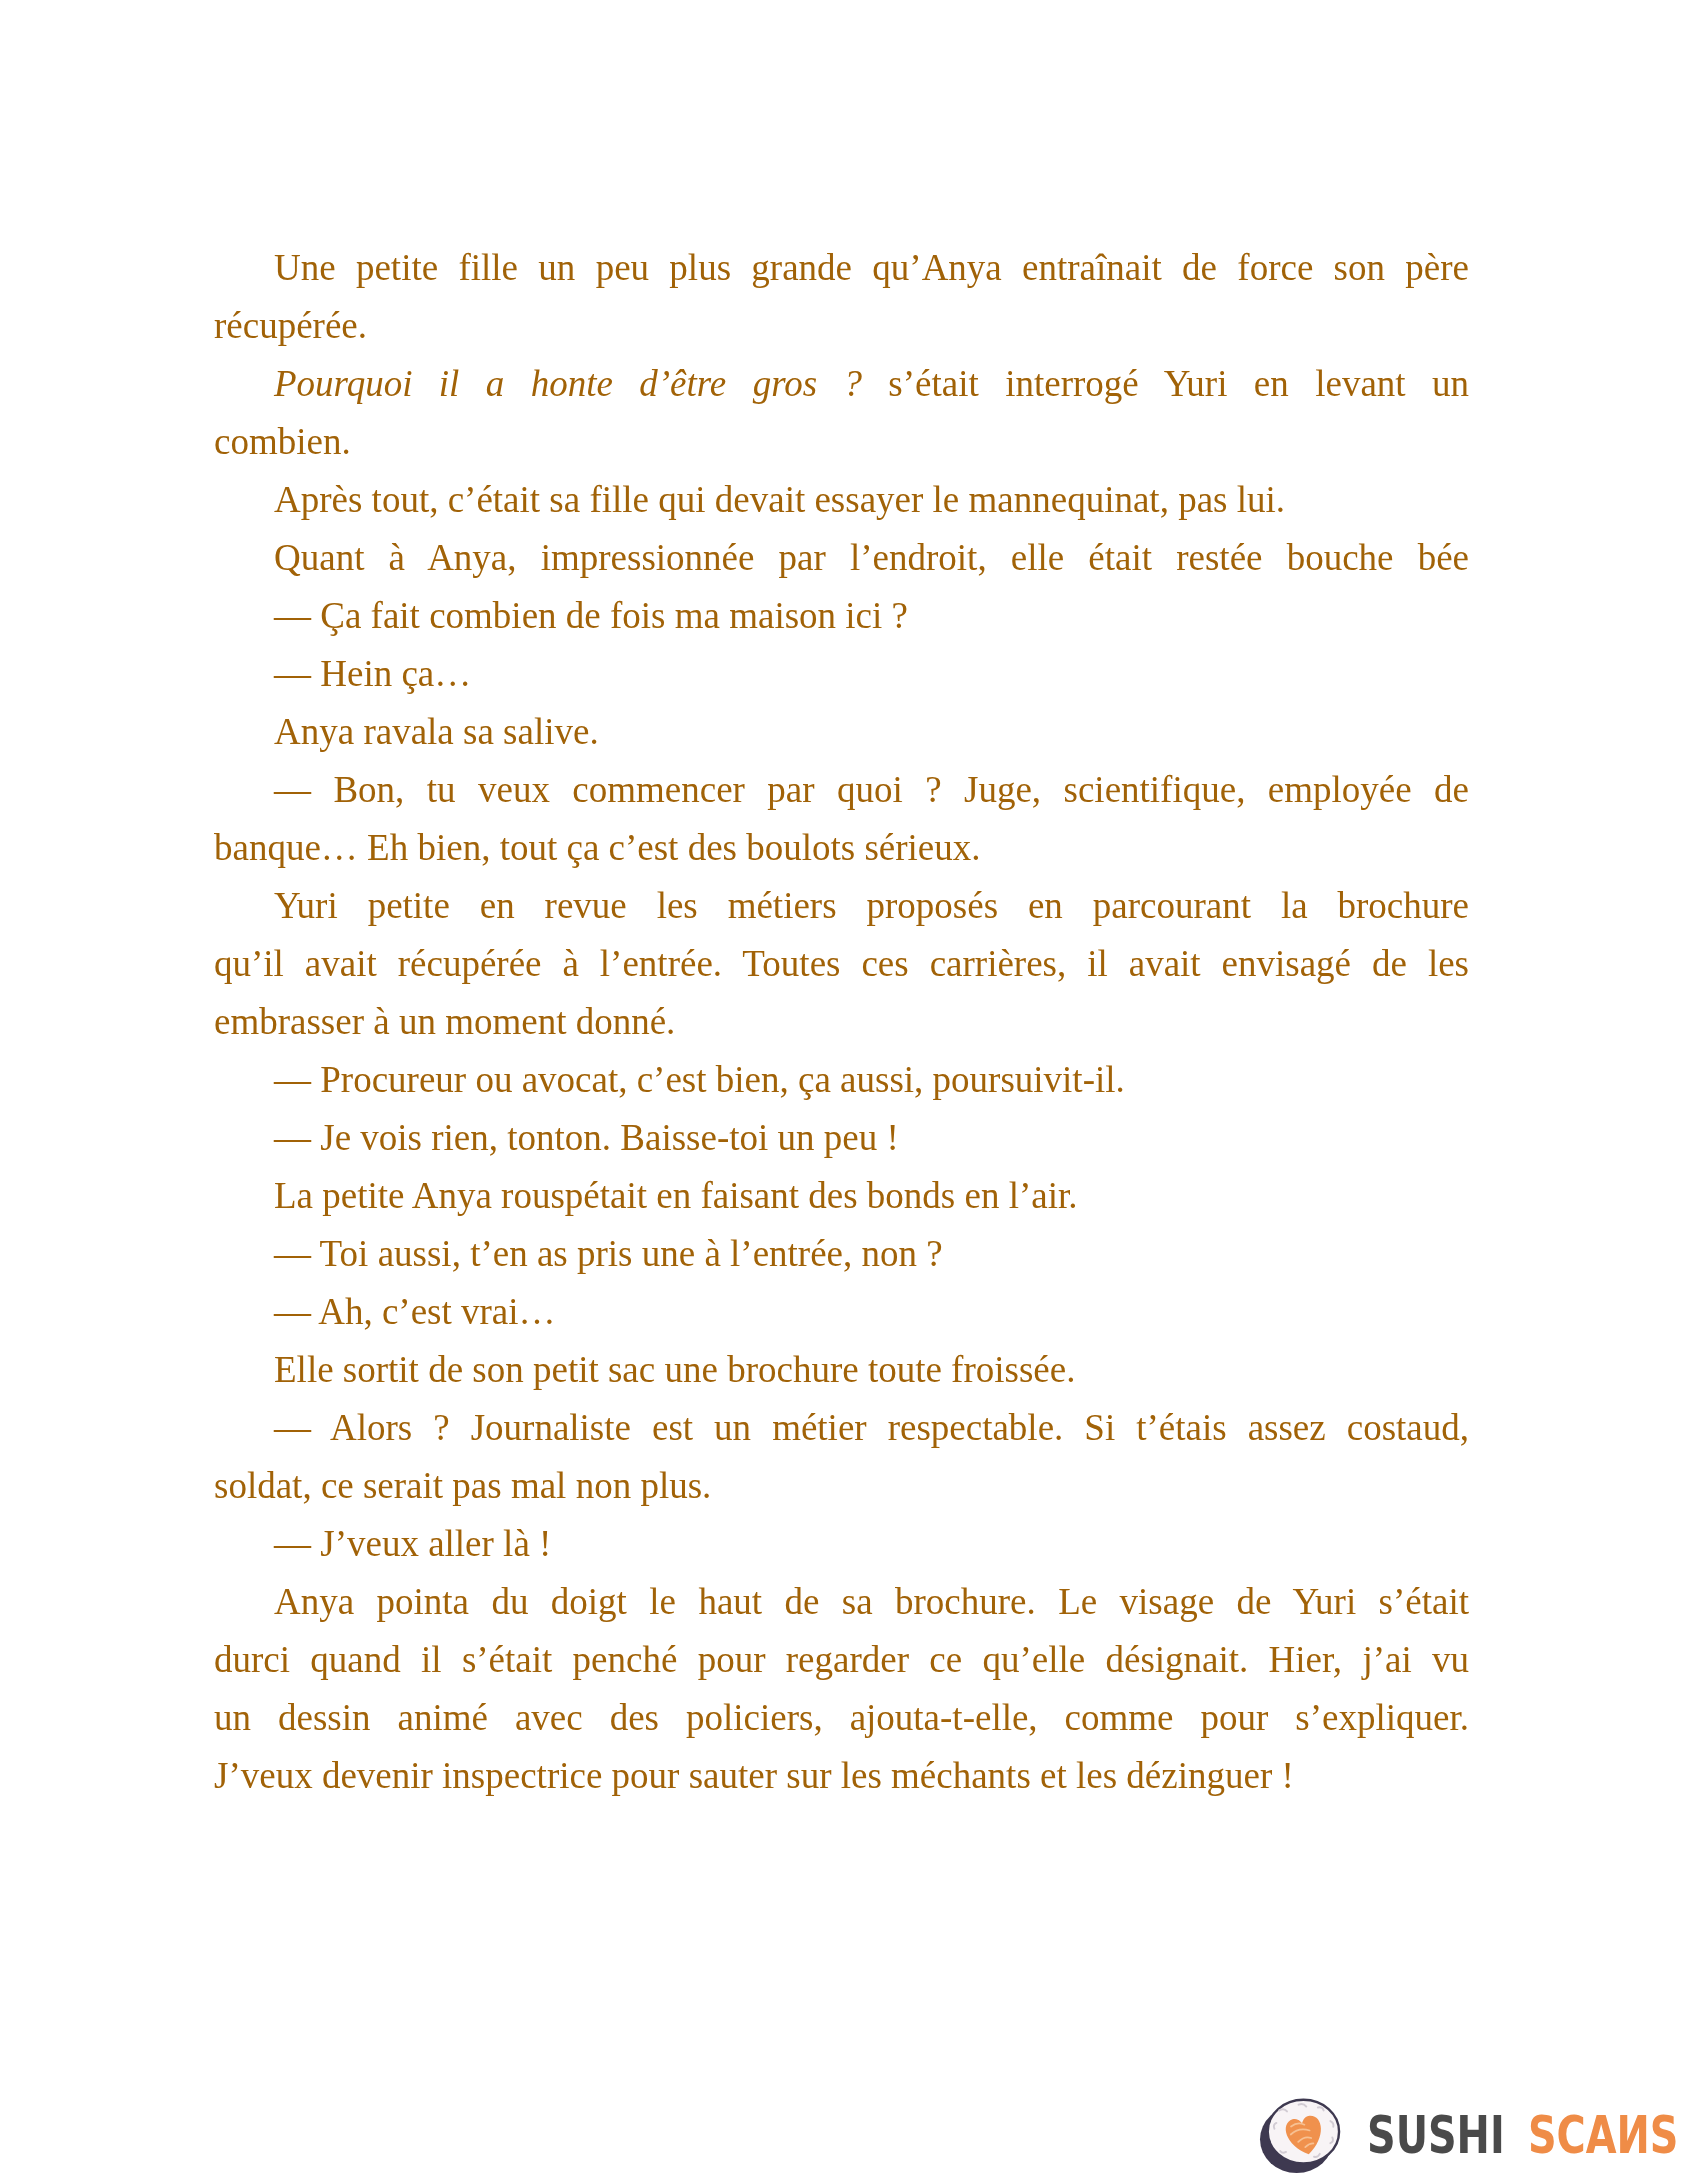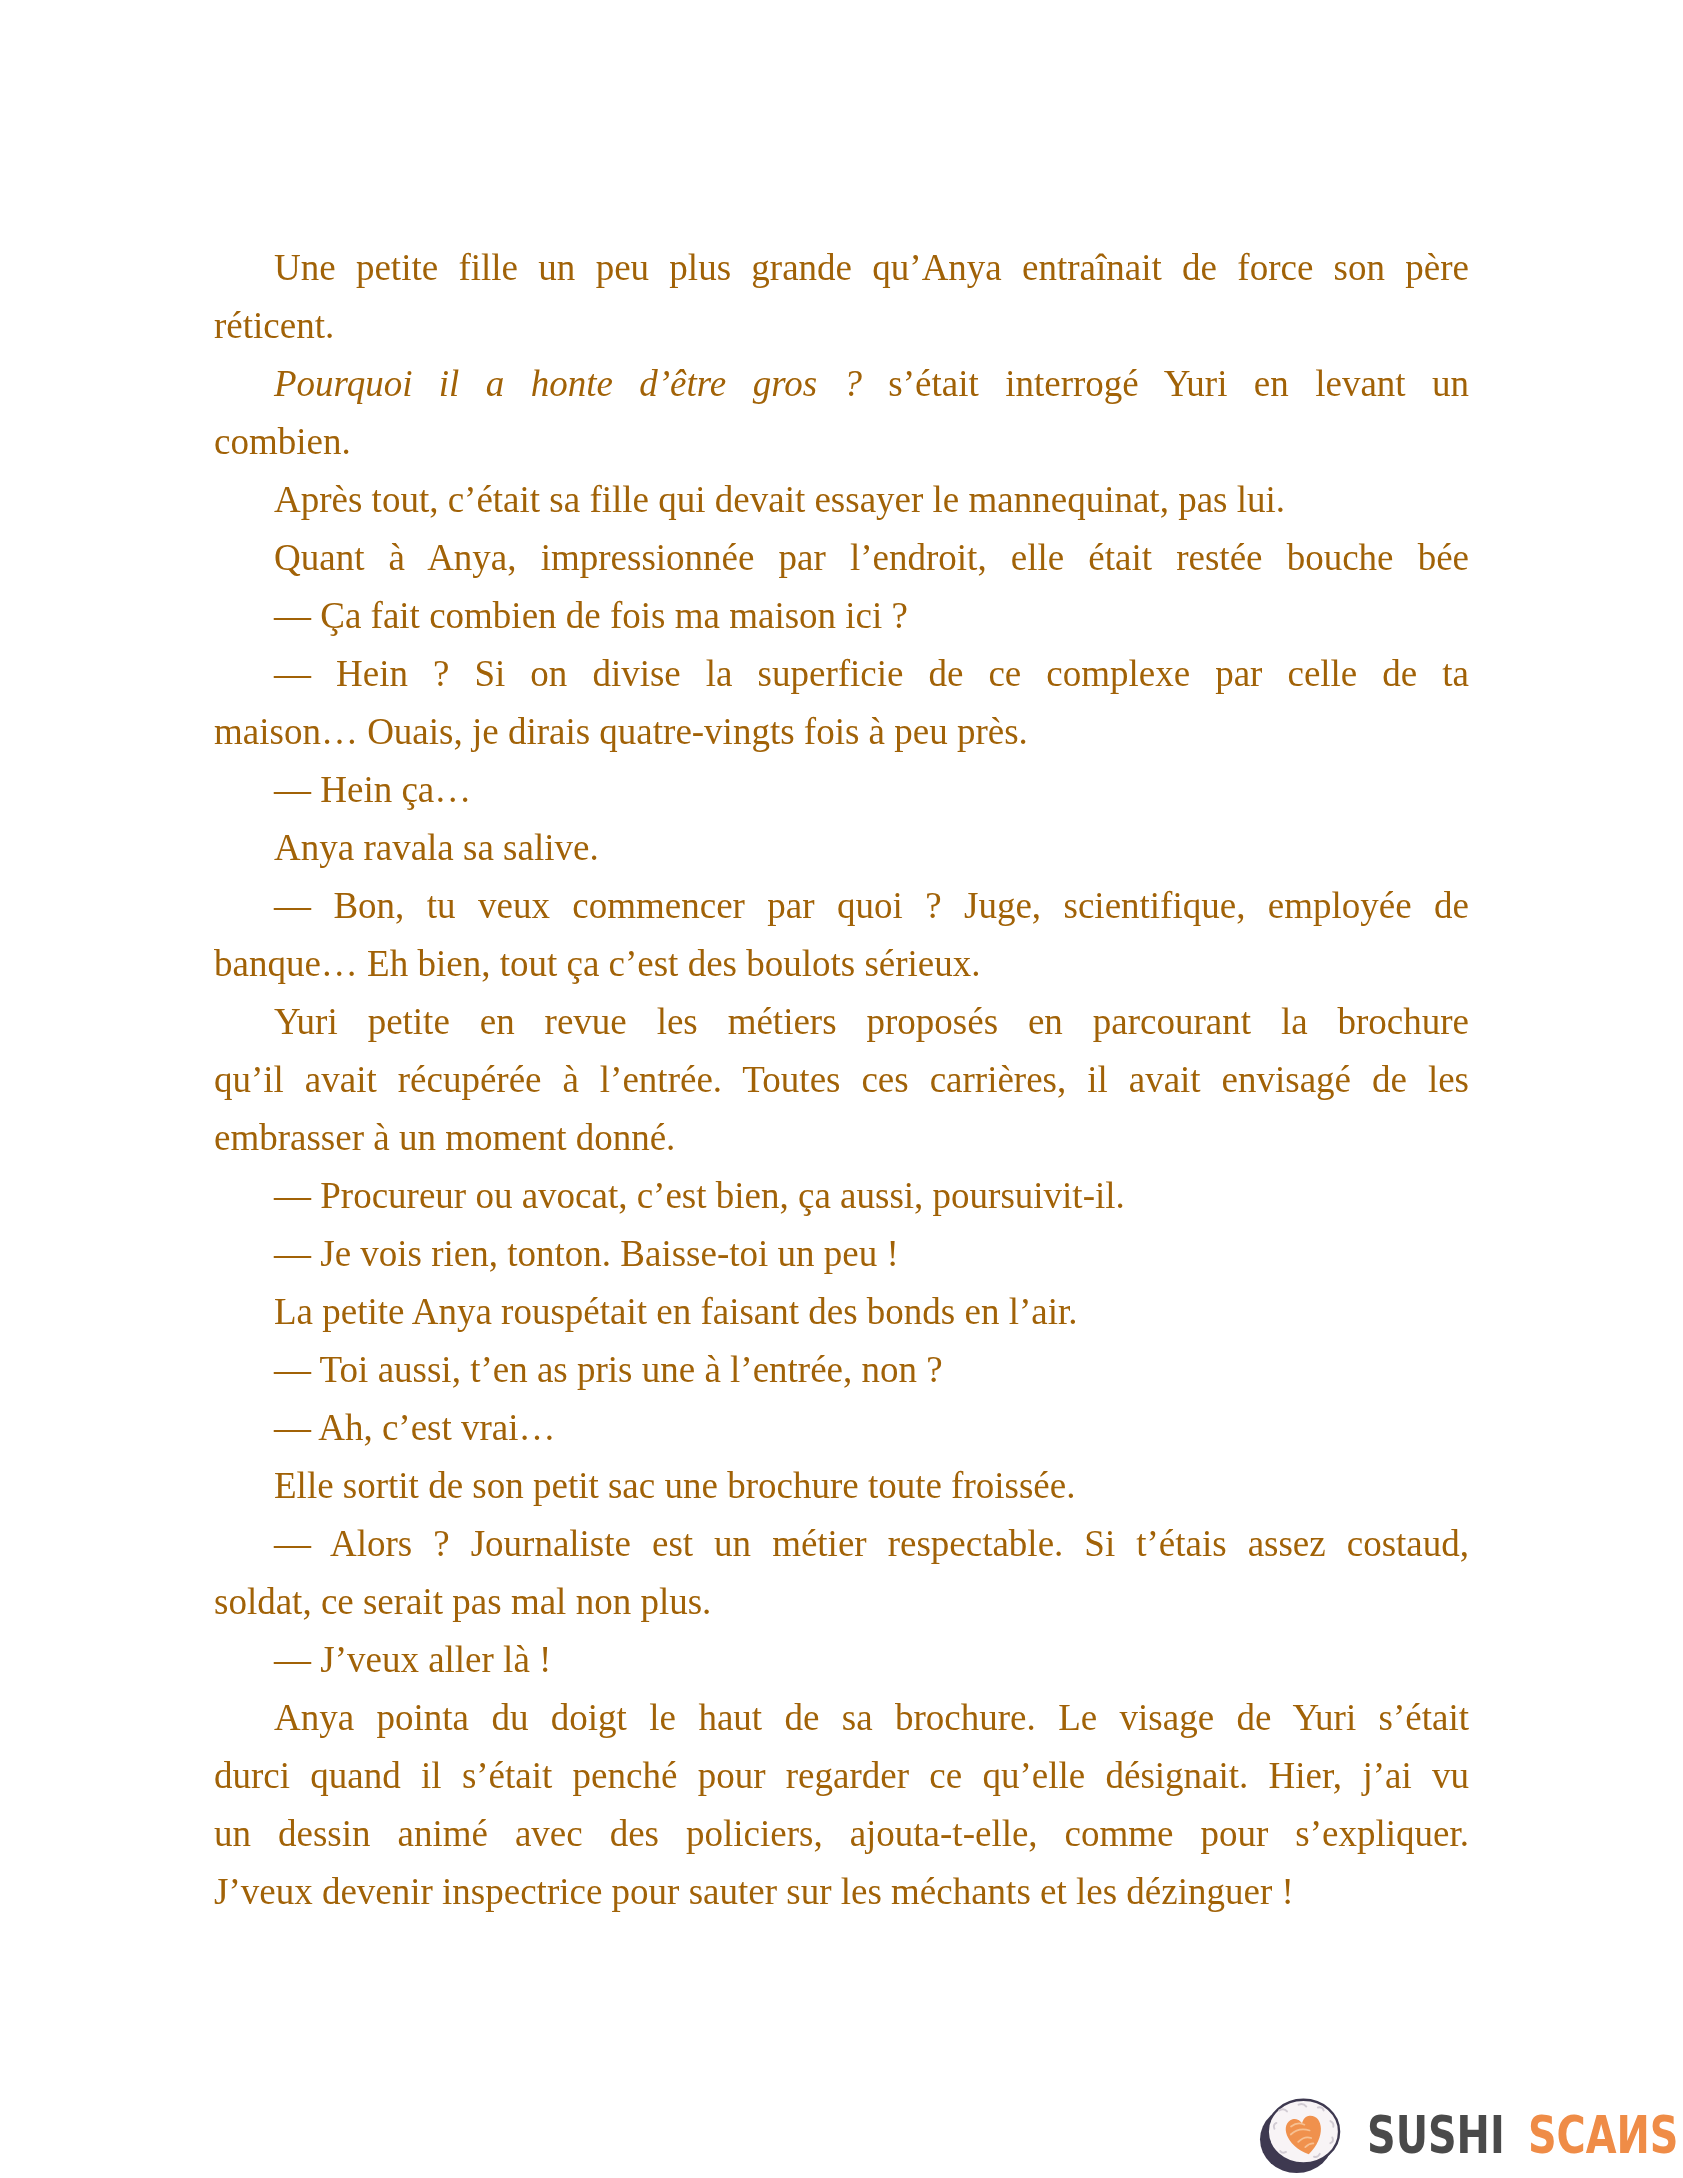--- a/index.html
+++ b/index.html
@@ -57,38 +57,34 @@
   .logo-text .w2 { margin-left: 12px; }
 </style>
 </head>
 <body>
 
 <div class="page">
 
   <div class="page-text">
       <div class="paragraph">
         <div class="line first"><span class="seg">Une petite fille un peu plus grande qu’Anya entraînait de force son père</span></div>
-        <div class="line plast"><span class="seg">réticent.</span></div>
+        <div class="line plast"><span class="seg">récupérée.</span></div>
       </div>
       <div class="paragraph">
         <div class="line first"><span class="seg italic">Pourquoi il a honte d’être gros&nbsp;?</span><span class="seg"> s’était interrogé Yuri en levant un</span></div>
         <div class="line plast"><span class="seg">combien.</span></div>
       </div>
       <div class="paragraph">
         <div class="line first plast"><span class="seg">Après tout, c’était sa fille qui devait essayer le mannequinat, pas lui.</span></div>
       </div>
       <div class="paragraph">
         <div class="line first"><span class="seg">Quant à Anya, impressionnée par l’endroit, elle était restée bouche bée</span></div>
       </div>
       <div class="paragraph">
         <div class="line first plast"><span class="seg">— Ça fait combien de fois ma maison ici&nbsp;?</span></div>
-      </div>
-      <div class="paragraph">
-        <div class="line first"><span class="seg">— Hein&nbsp;? Si on divise la superficie de ce complexe par celle de ta</span></div>
-        <div class="line plast"><span class="seg">maison… Ouais, je dirais quatre-vingts fois à peu près.</span></div>
       </div>
       <div class="paragraph">
         <div class="line first plast"><span class="seg">— Hein ça…</span></div>
       </div>
       <div class="paragraph">
         <div class="line first plast"><span class="seg">Anya ravala sa salive.</span></div>
       </div>
       <div class="paragraph">
         <div class="line first"><span class="seg">— Bon, tu veux commencer par quoi&nbsp;? Juge, scientifique, employée de</span></div>
         <div class="line plast"><span class="seg">banque… Eh bien, tout ça c’est des boulots sérieux.</span></div>

